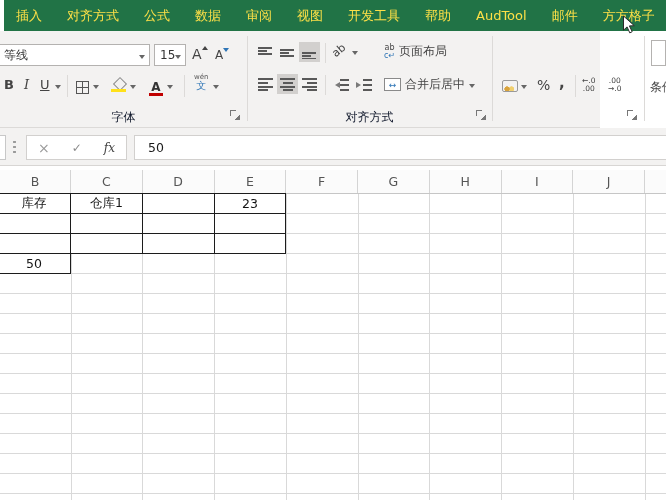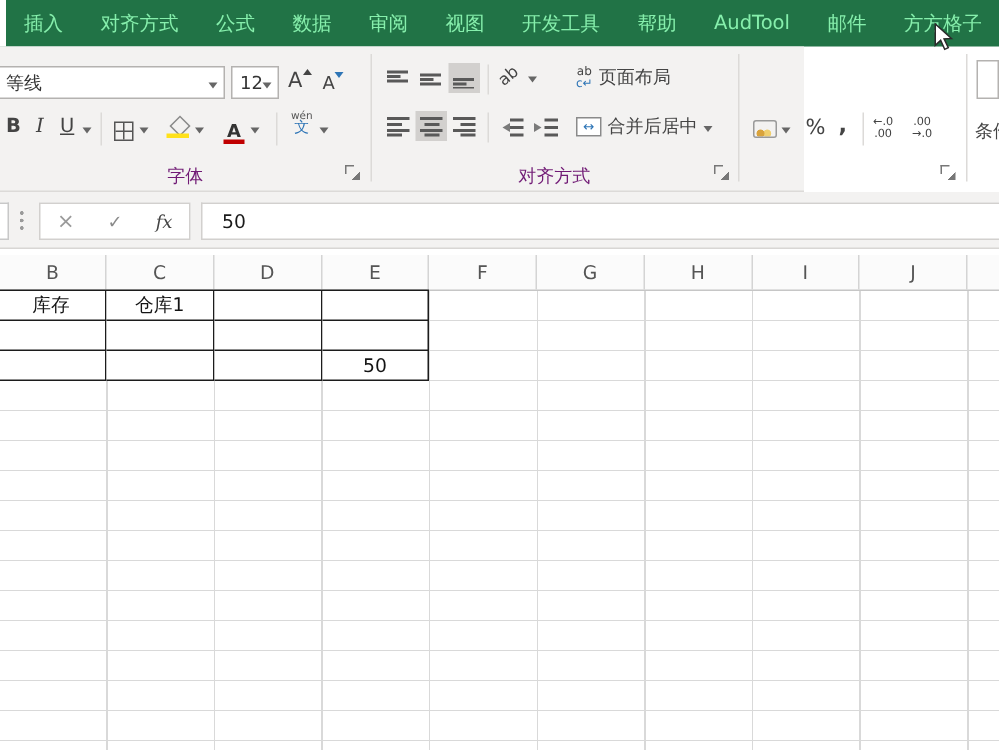--- a/index.html
+++ b/index.html
@@ -1,32 +1,32 @@
 <!DOCTYPE html>
 <html><head>
 <meta charset="utf-8">
 <style>
   *{box-sizing:border-box;margin:0;padding:0}
   body{font-family:"DejaVu Sans","Liberation Sans",sans-serif;background:#888}
   .screen{position:relative;width:666px;height:500px;overflow:hidden;background:#fff;font-family:"DejaVu Sans","Liberation Sans",sans-serif}
 
   
   .tabbar{position:absolute;left:0;top:0;width:666px;height:31px;background:#217346;display:flex;align-items:center;gap:25px;padding-left:16px}
-  .tab{color:#86efac;font-size:13px;white-space:nowrap;cursor:default}
+  .tab{color:#fde047;font-size:13px;white-space:nowrap;cursor:default}
   .edge-sliver{position:absolute;left:0;top:0;width:4px;height:31px;background:#fff}
 
   
-  .ribbon{position:absolute;left:0;top:31px;width:536px;height:97px;background:#f3f2f1;border-bottom:1px solid #dcdad8}
+  .ribbon{position:absolute;left:0;top:31px;width:600px;height:97px;background:#f3f2f1;border-bottom:1px solid #dcdad8}
   .combo{position:absolute;height:22px;background:#fff;border:1px solid #b4b2b0;display:flex;align-items:center;font-size:12px;color:#333;padding-left:6px}
   .caret{width:0;height:0;border:3.5px solid transparent;border-top:4px solid #666;display:inline-block}
   .combo .caret{margin-left:auto;margin-right:4px;margin-top:7px}
   .acaret{position:absolute}
   .vdiv{position:absolute;top:5px;height:85px;width:1px;background:#dcdad8}
   .sep{position:absolute;width:1px;background:#dcdad8}
-  .grp-label{position:absolute;top:78px;font-size:12px;color:#701a75;text-align:center}
+  .grp-label{position:absolute;top:78px;font-size:12px;color:#0f172a;text-align:center}
   .launcher{position:absolute;width:10px;height:10px}
   .launcher::before{content:"";position:absolute;left:0;top:0;width:5px;height:5px;border-left:1px solid #777;border-top:1px solid #777}
   .launcher::after{content:"";position:absolute;right:0;bottom:0;width:6px;height:6px;background:linear-gradient(135deg,transparent 55%,#777 55%)}
   .rbtn{position:absolute;color:#444;cursor:default}
   .ibtn{position:absolute;width:21px;height:20px;display:flex;align-items:center;justify-content:center}
   .ibtn.hl{background:#d2d0ce}
   .ln,.lnv{display:inline-block;width:15px;height:13px;background-repeat:no-repeat;
     background-image:linear-gradient(#595959,#595959),linear-gradient(#595959,#595959),linear-gradient(#595959,#595959),linear-gradient(#595959,#595959)}
   .lnv{background-image:linear-gradient(#595959,#595959),linear-gradient(#595959,#595959),linear-gradient(#595959,#595959);background-size:14px 2px,9px 2px,14px 2px}
   .lnv-top{background-position:0 1px,0 4px,0 7px}
@@ -103,21 +103,21 @@
   </div>
   <div class="edge-sliver"></div>
 
   <div class="ribbon">
 
     <div class="combo" style="left:-3px;top:13px;width:153px">
       <span>等线</span>
       <span class="caret"></span>
     </div>
     <div class="combo" style="left:154px;top:13px;width:32px;padding-left:5px">
-      <span>12</span>
+      <span>15</span>
       <span class="caret"></span>
     </div>
     <div class="rbtn" style="left:192px;top:15px;font-size:14px">
       <span>A</span><span class="caret" style="border-top:none;border-bottom:4px solid #444;vertical-align:top"></span>
     </div>
     <div class="rbtn" style="left:215px;top:17px;font-size:12px">
       <span>A</span><span class="caret" style="border-top-color:#2e75b6;vertical-align:top"></span>
     </div>
 
     <div class="rbtn" style="left:4px;top:46px;font-size:13px;font-weight:bold">B</div>
@@ -223,20 +223,21 @@
     <div class="ch ch-std">I</div>
     <div class="ch ch-std">J</div>
     <div class="ch ch-last"></div>
   </div>
 
   <div class="grid">
     <div class="dtable">
       <div class="tc">库存</div>
       <div class="tc">仓库1</div>
       <div class="tc"></div>
+      <div class="tc">23</div>
       <div class="tc"></div>
       <div class="tc"></div>
       <div class="tc"></div>
       <div class="tc"></div>
       <div class="tc"></div>
       <div class="tc"></div>
       <div class="tc"></div>
       <div class="tc"></div>
       <div class="tc">50</div>
     </div>

